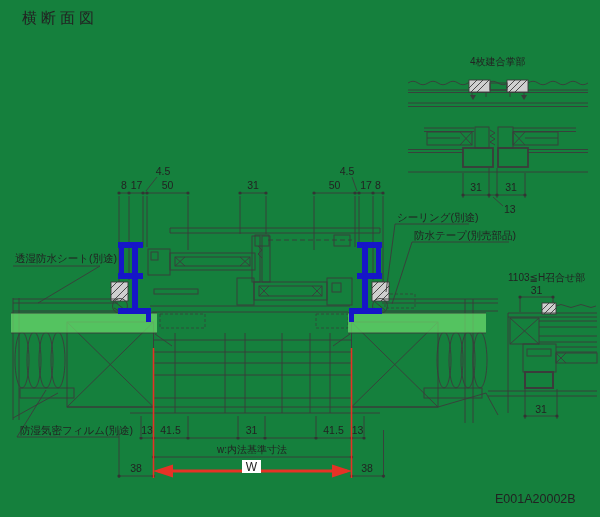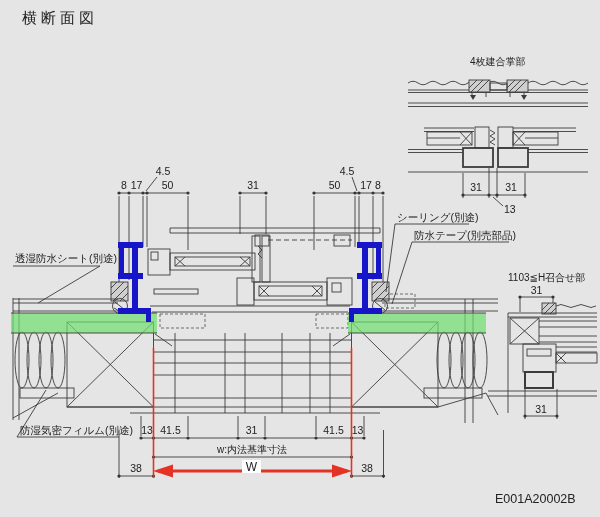--- a/index.html
+++ b/index.html
@@ -1,16 +1,16 @@
 <!DOCTYPE html>
 <html><head>
 <meta charset="utf-8">
 <style>
   html,body{margin:0;padding:0;background:#ffffff;}
-  .page{position:relative;width:600px;height:517px;background:#e5e5e5;overflow:hidden;
+  .page{position:relative;width:600px;height:517px;background:#15803d;overflow:hidden;
         font-family:"Liberation Sans", sans-serif;}
   svg text{font-family:"Liberation Sans", sans-serif;fill:#222;}
   .dim{font-size:10.5px;}
   .lbl{font-size:10.5px;}
   .ttl{font-size:15px;letter-spacing:4px;}
   .sub{font-size:10px;}
   .code{font-size:12.5px;}
 </style>
 </head>
 <body>

